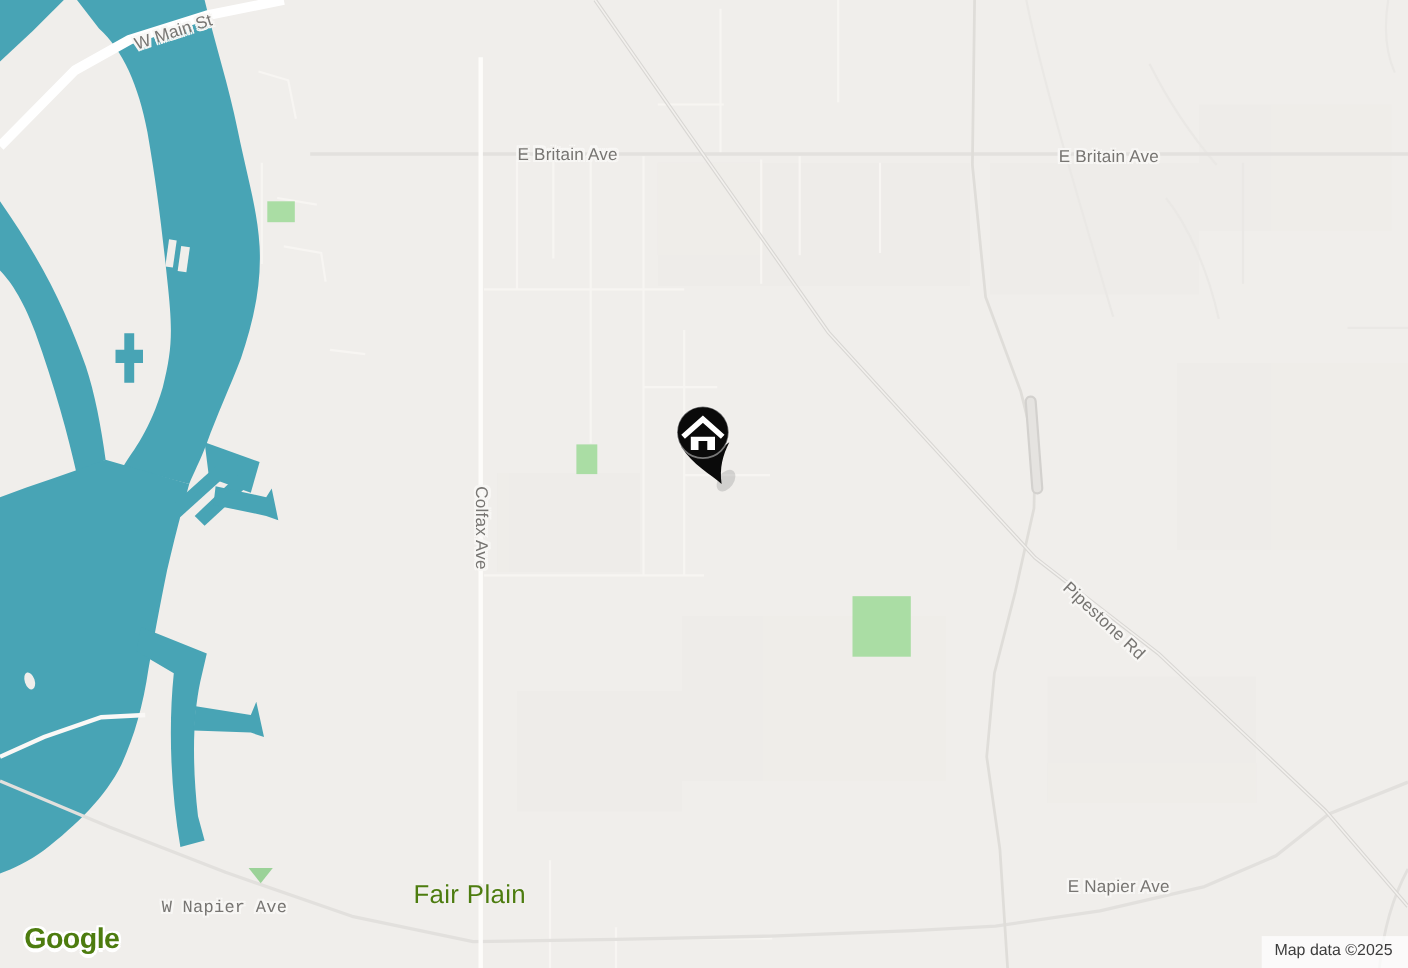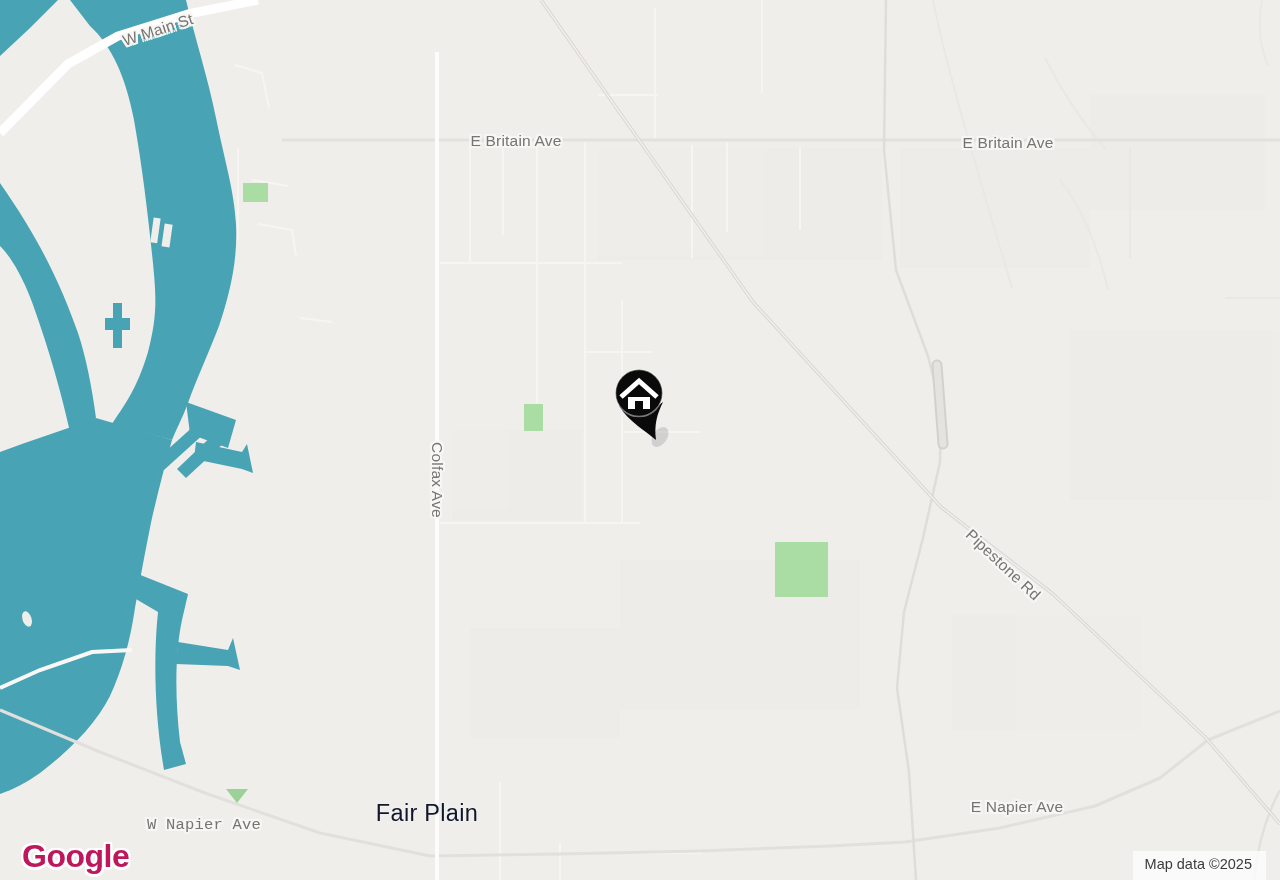--- a/index.html
+++ b/index.html
@@ -6,27 +6,27 @@
   #stage{position:relative;width:1280px;height:880px;overflow:hidden;background:#F0EEEB;
          font-family:"Liberation Sans",sans-serif;}
   #stage svg{position:absolute;left:0;top:0;}
   .lbl{position:absolute;transform:translate(-50%,-50%);font-size:15.5px;color:#777572;
        letter-spacing:.2px;white-space:nowrap;
        text-shadow:-2px -2px 0 #f8f7f5, 2px -2px 0 #f8f7f5, -2px 2px 0 #f8f7f5, 2px 2px 0 #f8f7f5,
                    -2px 0 0 #f8f7f5, 2px 0 0 #f8f7f5, 0 -2px 0 #f8f7f5, 0 2px 0 #f8f7f5;}
   .lbl.rot-main{transform:translate(-50%,-50%) rotate(-18deg);}
   .lbl.rot-colfax{transform:translate(-50%,-50%) rotate(90deg);}
   .lbl.rot-pipestone{transform:translate(-50%,-50%) rotate(43deg);}
-  .lbl.place{font-size:23.5px;color:#0f172a;font-weight:500;letter-spacing:.3px;
+  .lbl.place{font-size:23.5px;color:#4d7c0f;font-weight:500;letter-spacing:.3px;
        text-shadow:-1px -1px 0 #f2f0ee,1px -1px 0 #f2f0ee,-1px 1px 0 #f2f0ee,1px 1px 0 #f2f0ee;}
-  .google{position:absolute;left:22px;top:838px;font-size:32px;font-weight:bold;color:#be185d;
+  .google{position:absolute;left:22px;top:838px;font-size:26px;font-weight:bold;color:#4d7c0f;
        letter-spacing:-.5px;
        text-shadow:-2px -2px 0 #fff,2px -2px 0 #fff,-2px 2px 0 #fff,2px 2px 0 #fff,
                    -2px 0 0 #fff,2px 0 0 #fff,0 -2px 0 #fff,0 2px 0 #fff,0 3px 0 #fff;}
-  .attr{position:absolute;right:14px;bottom:0;background:rgba(255,255,255,.72);color:#3c3c3c;
+  .attr{position:absolute;right:0;bottom:0;background:rgba(255,255,255,.72);color:#3c3c3c;
        font-size:14.5px;padding:5px 14px 8px 12px;}
 </style>
 </head>
 <body>
 
 <div id="stage">
   <svg width="1280" height="880" viewBox="0 0 1280 880">
 
     <rect x="0" y="0" width="1280" height="880" fill="#F0EEEB"></rect>
 

